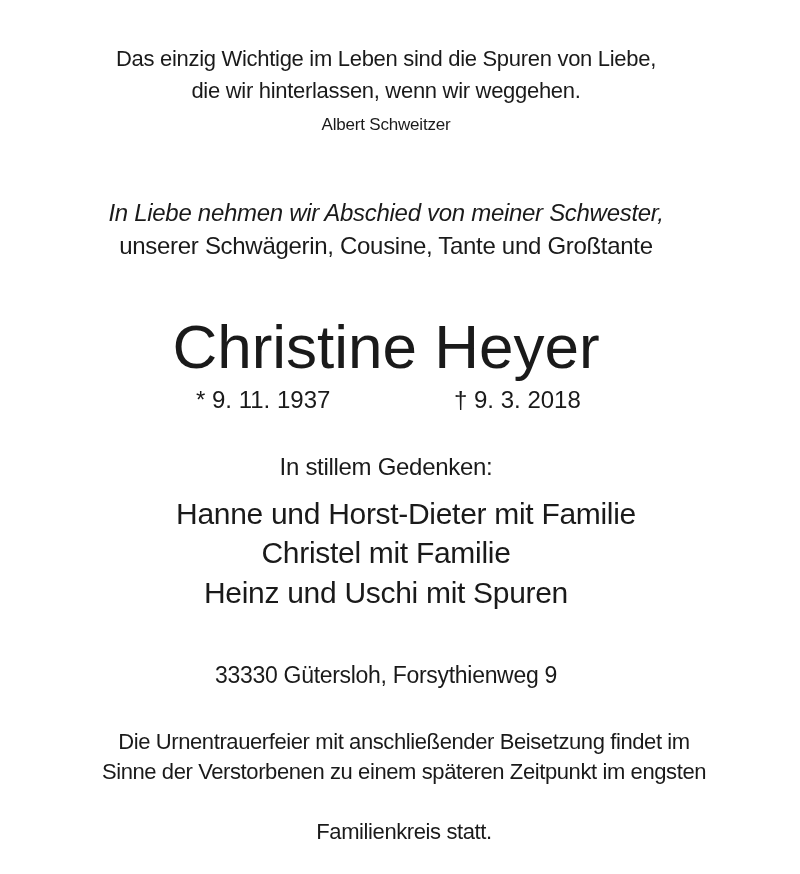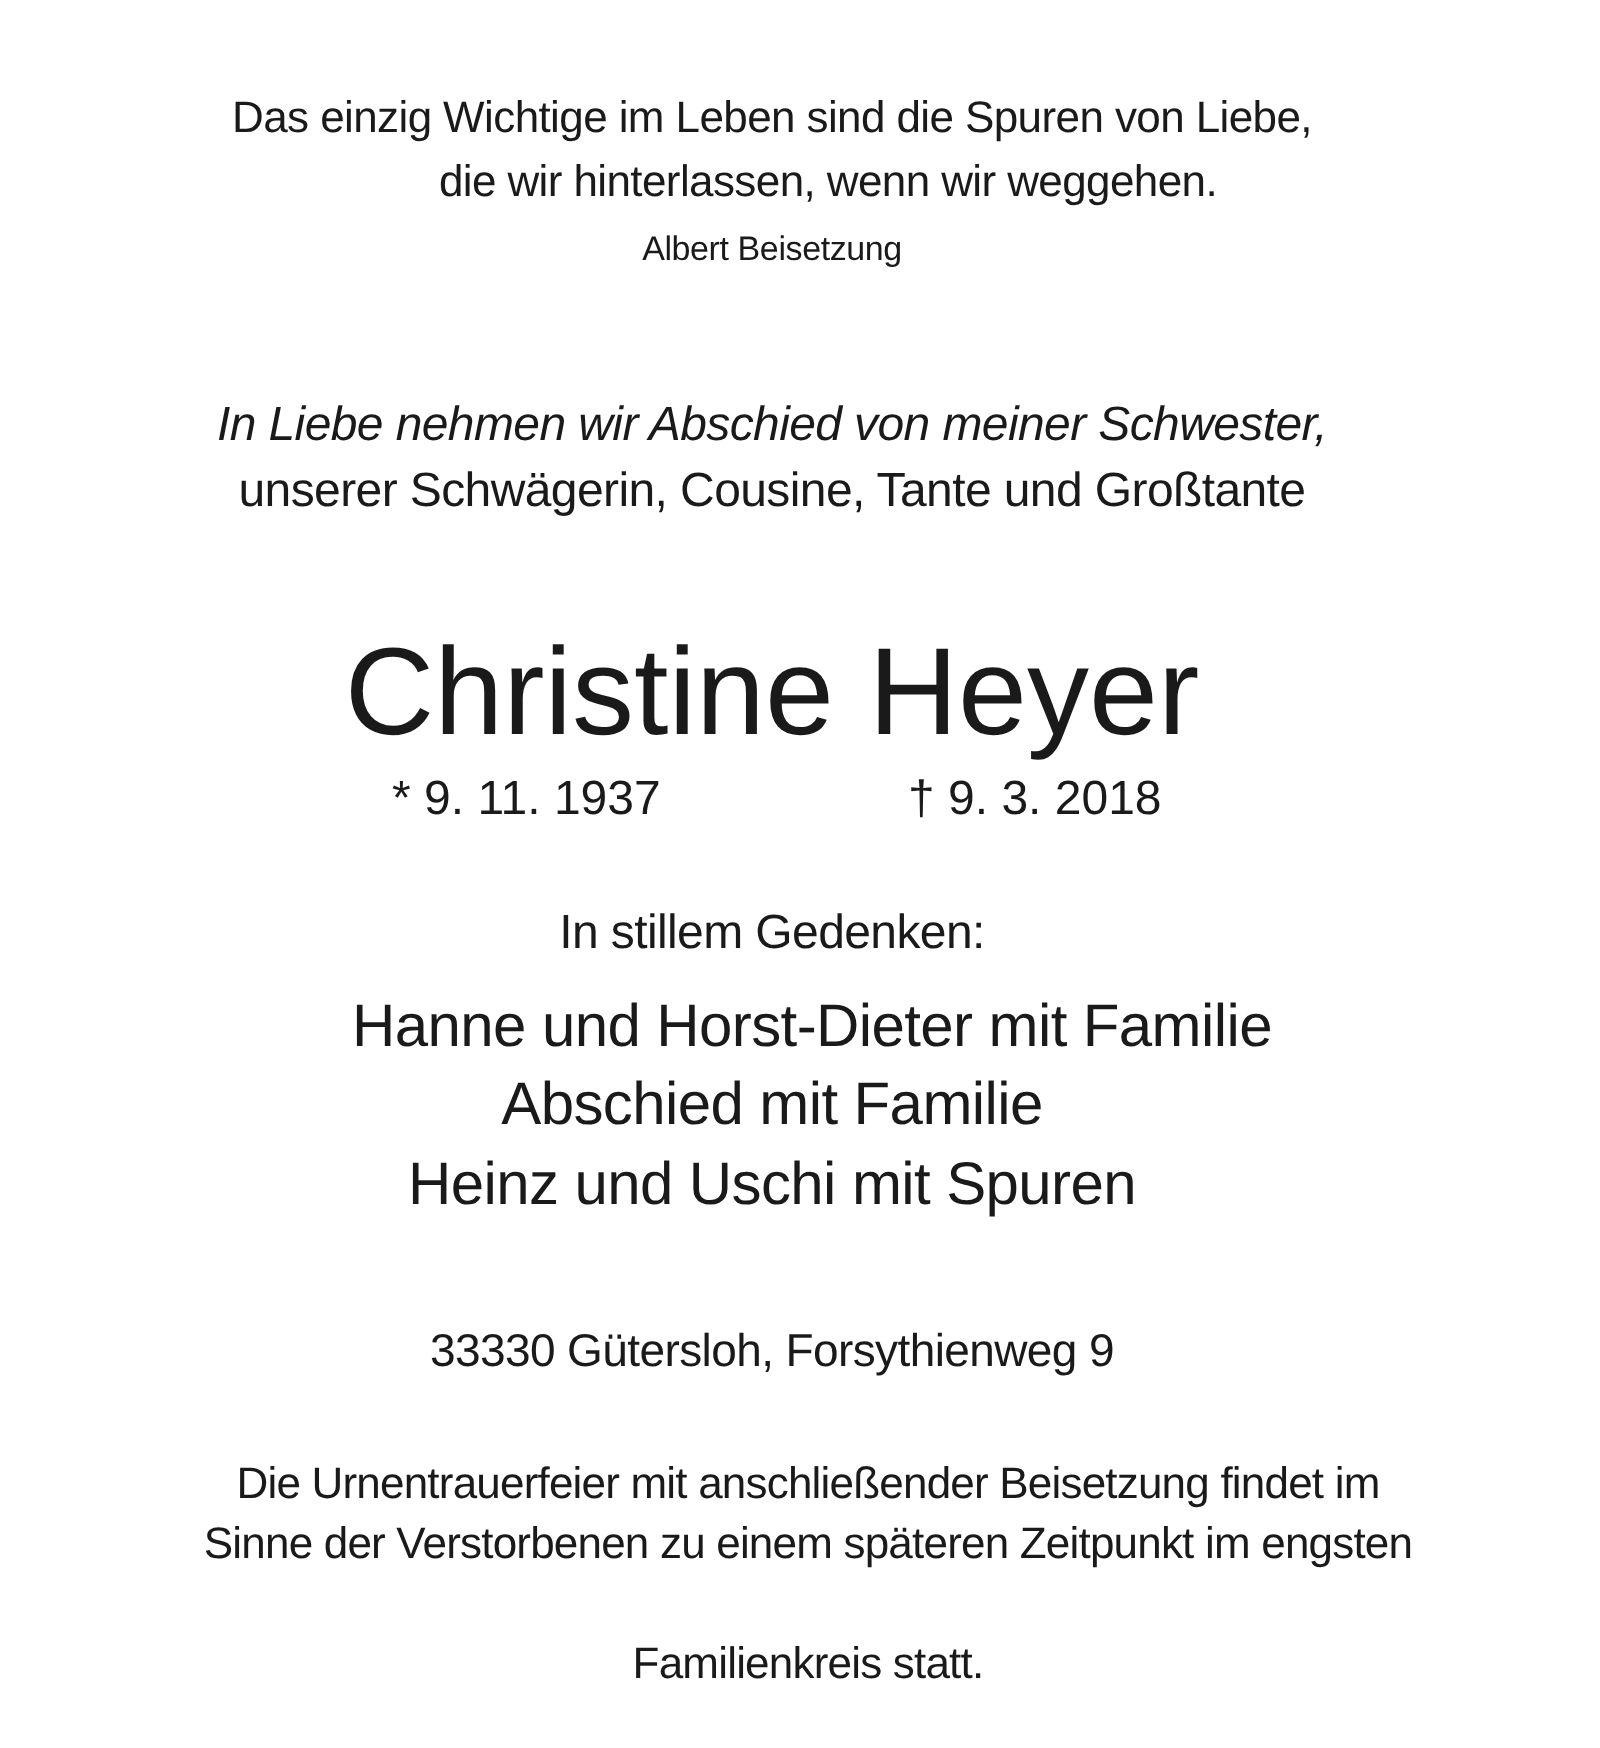--- a/index.html
+++ b/index.html
@@ -20,37 +20,37 @@
   .gedenken { font-size: 24px; letter-spacing: -0.3px; }
   .mourner { font-size: 30px; letter-spacing: -0.3px; }
   .address { font-size: 23px; letter-spacing: -0.3px; }
   .note { font-size: 22px; letter-spacing: -0.4px; padding-left: 18px; }
 </style>
 </head>
 <body>
 
 <div>
   <div class="line quote" style="top:46px;">Das einzig Wichtige im Leben sind die Spuren von Liebe,</div>
-  <div class="line quote" style="top:78px;padding-left:28px;">die wir hinterlassen, wenn wir weggehen.</div>
-  <div class="line author" style="top:115px;">Albert Beisetzung</div>
+  <div class="line quote" style="top:78px;">die wir hinterlassen, wenn wir weggehen.</div>
+  <div class="line author" style="top:115px;">Albert Schweitzer</div>
 
   <div class="line intro" style="top:199px;font-style:italic;">In Liebe nehmen wir Abschied von meiner Schwester,</div>
   <div class="line intro" style="top:232px;">unserer Schwägerin, Cousine, Tante und Großtante</div>
 
   <div class="line name" style="top:299px;">Christine Heyer</div>
 
   <div class="line dates" style="top:386px;">
     <span class="date-birth">* 9. 11. 1937</span>
     <span class="date-death">† 9. 3. 2018</span>
   </div>
 
   <div class="line gedenken" style="top:453px;">In stillem Gedenken:</div>
 
   <div class="line mourner" style="top:497px;padding-left:20px;">Hanne und Horst-Dieter mit Familie</div>
-  <div class="line mourner" style="top:536px;">Abschied mit Familie</div>
+  <div class="line mourner" style="top:536px;">Christel mit Familie</div>
   <div class="line mourner" style="top:576px;">Heinz und Uschi mit Spuren</div>
 
   <div class="line address" style="top:662px;">33330 Gütersloh, Forsythienweg 9</div>
 
   <div class="line note" style="top:729px;">Die Urnentrauerfeier mit anschließender Beisetzung findet im</div>
   <div class="line note" style="top:759px;">Sinne der Verstorbenen zu einem späteren Zeitpunkt im engsten</div>
   <div class="line note" style="top:789px;margin-top:30px;">Familienkreis statt.</div>
 </div>
 
 </body></html>

